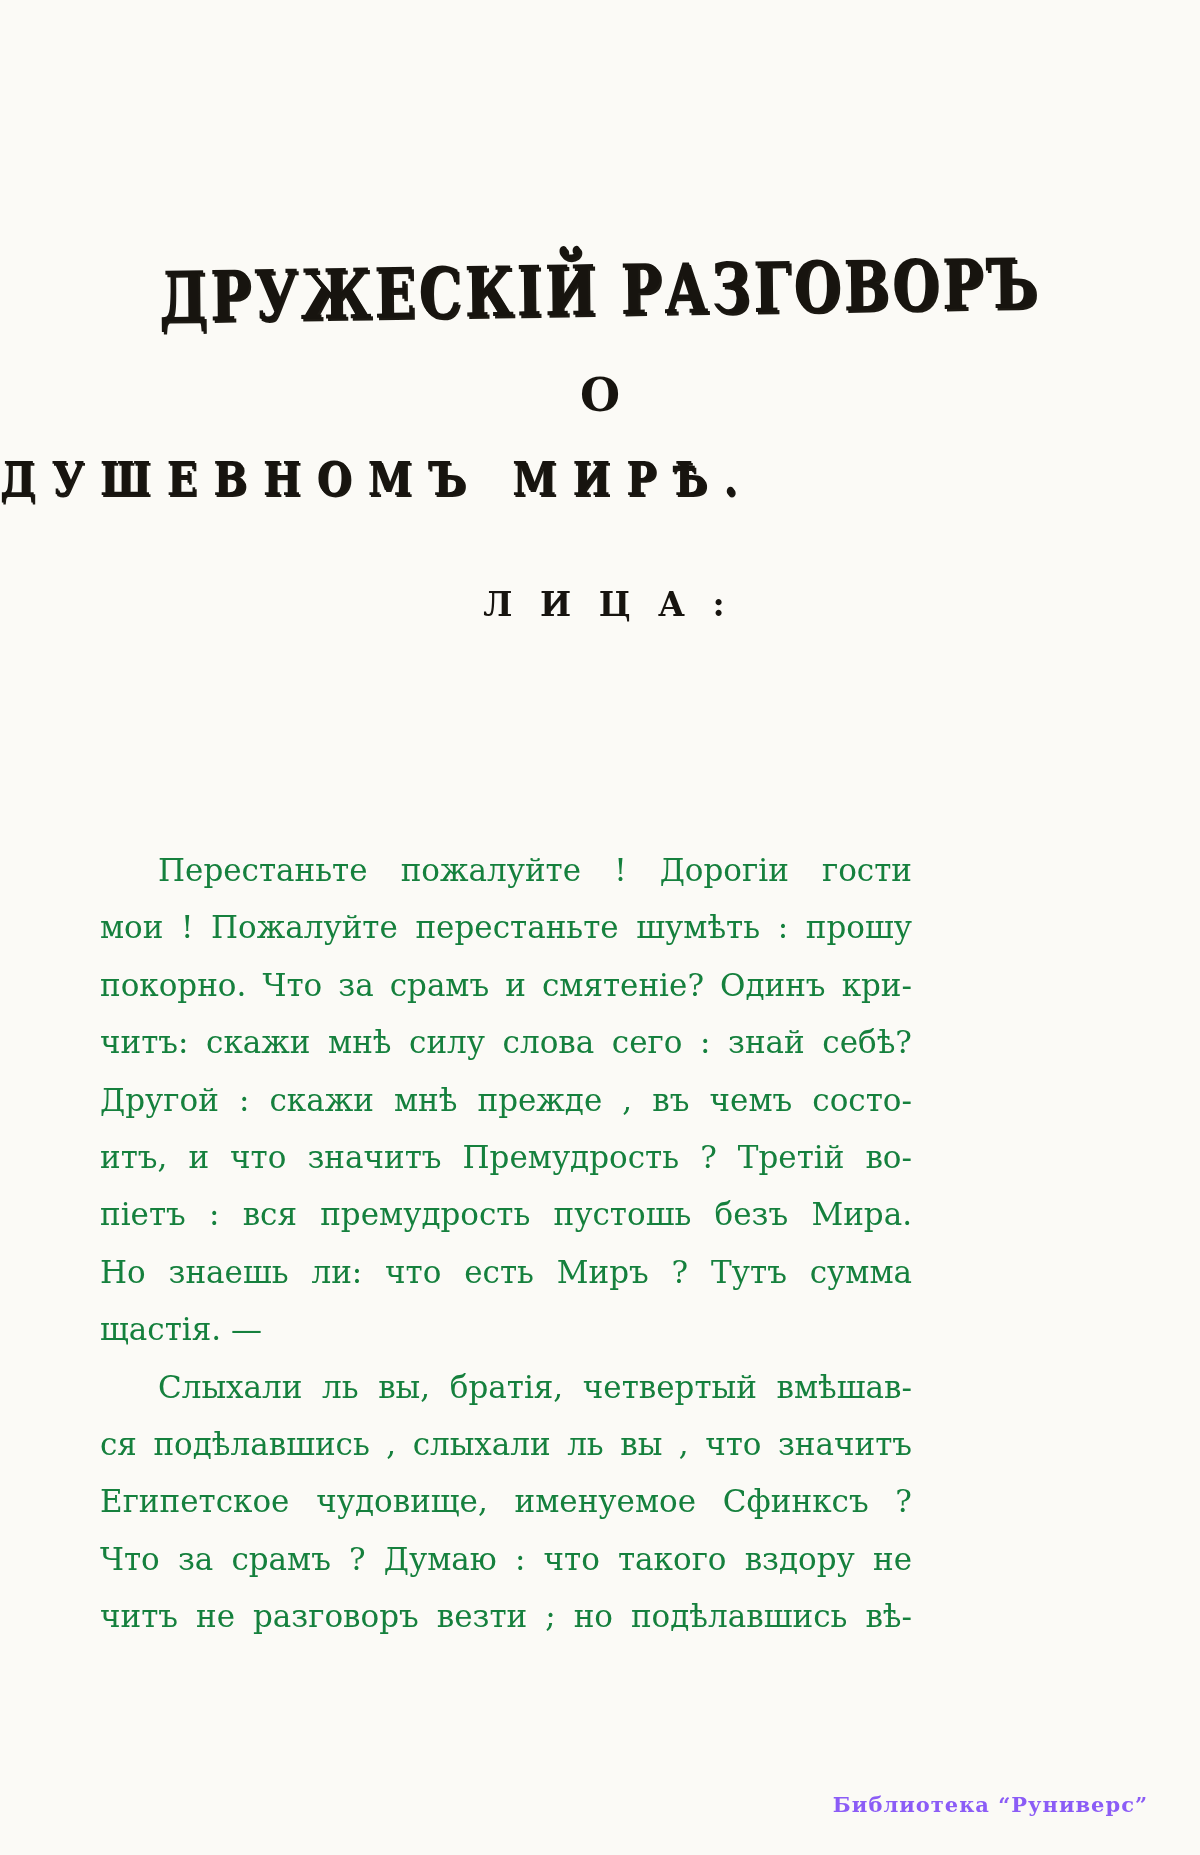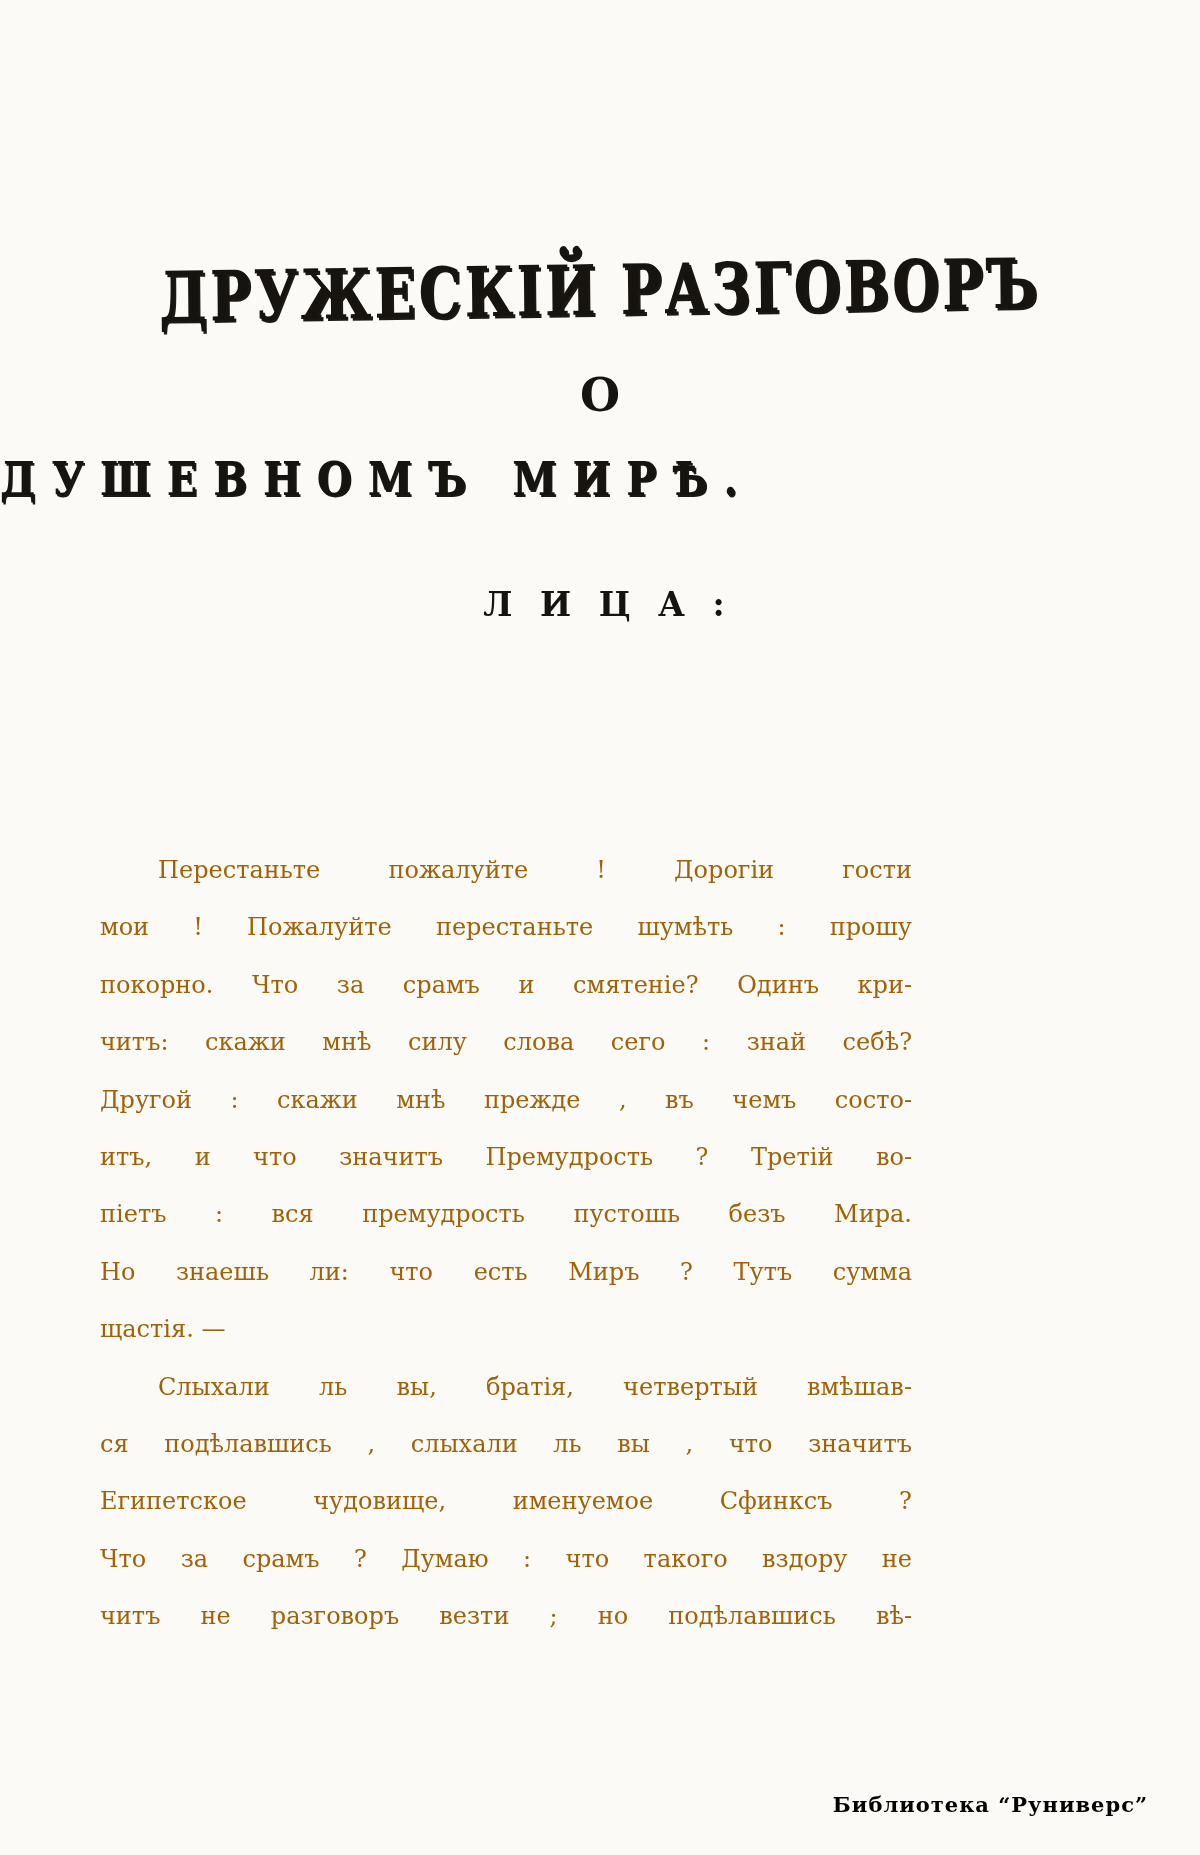--- a/index.html
+++ b/index.html
@@ -50,22 +50,22 @@
     text-align:center;font-size:33px;font-variant:small-caps;
     letter-spacing:1px;white-space:nowrap;
   }
   .speaker-heading{
     position:absolute;top:768px;left:0;width:100%;
     text-align:center;font-size:25px;font-weight:bold;letter-spacing:9px;
   }
   
   .body-text{
     position:absolute;top:842px;left:100px;width:812px;
-    font-size:24px;line-height:57.4px;
-    color:#a16207;
+    font-size:31px;line-height:57.4px;
+    color:#15803d;
   }
   .body-text .line{
     text-align:justify;
     text-align-last:justify;
     white-space:nowrap;
   }
   .body-text .line.indent{padding-left:58px;}
   .body-text .line.nojust{text-align:left;text-align-last:left;}
   
   .footer-mark{
@@ -103,15 +103,15 @@
       <div class="line">піетъ :  вся  премудрость  пустошь  безъ  Мира.</div>
       <div class="line">Но знаешь ли:  что  есть  Миръ ?  Тутъ  сумма</div>
       <div class="line nojust">щастія. —</div>
       <div class="line indent">Слыхали ль вы, братія, четвертый вмѣшав-</div>
       <div class="line">ся подѣлавшись ,  слыхали ль вы ,  что значитъ</div>
       <div class="line">Египетское  чудовище,  именуемое  Сфинксъ ?</div>
       <div class="line">Что за срамъ ? Думаю : что такого вздору не</div>
       <div class="line">читъ не разговоръ везти ; но подѣлавшись вѣ-</div>
     </div>
 
-  <div class="footer-mark" style="color: #000000;">Библиотека “Руниверс”</div>
+  <div class="footer-mark" style="color: #8b5cf6;">Библиотека “Руниверс”</div>
 
 </div>
 
 </body></html>

